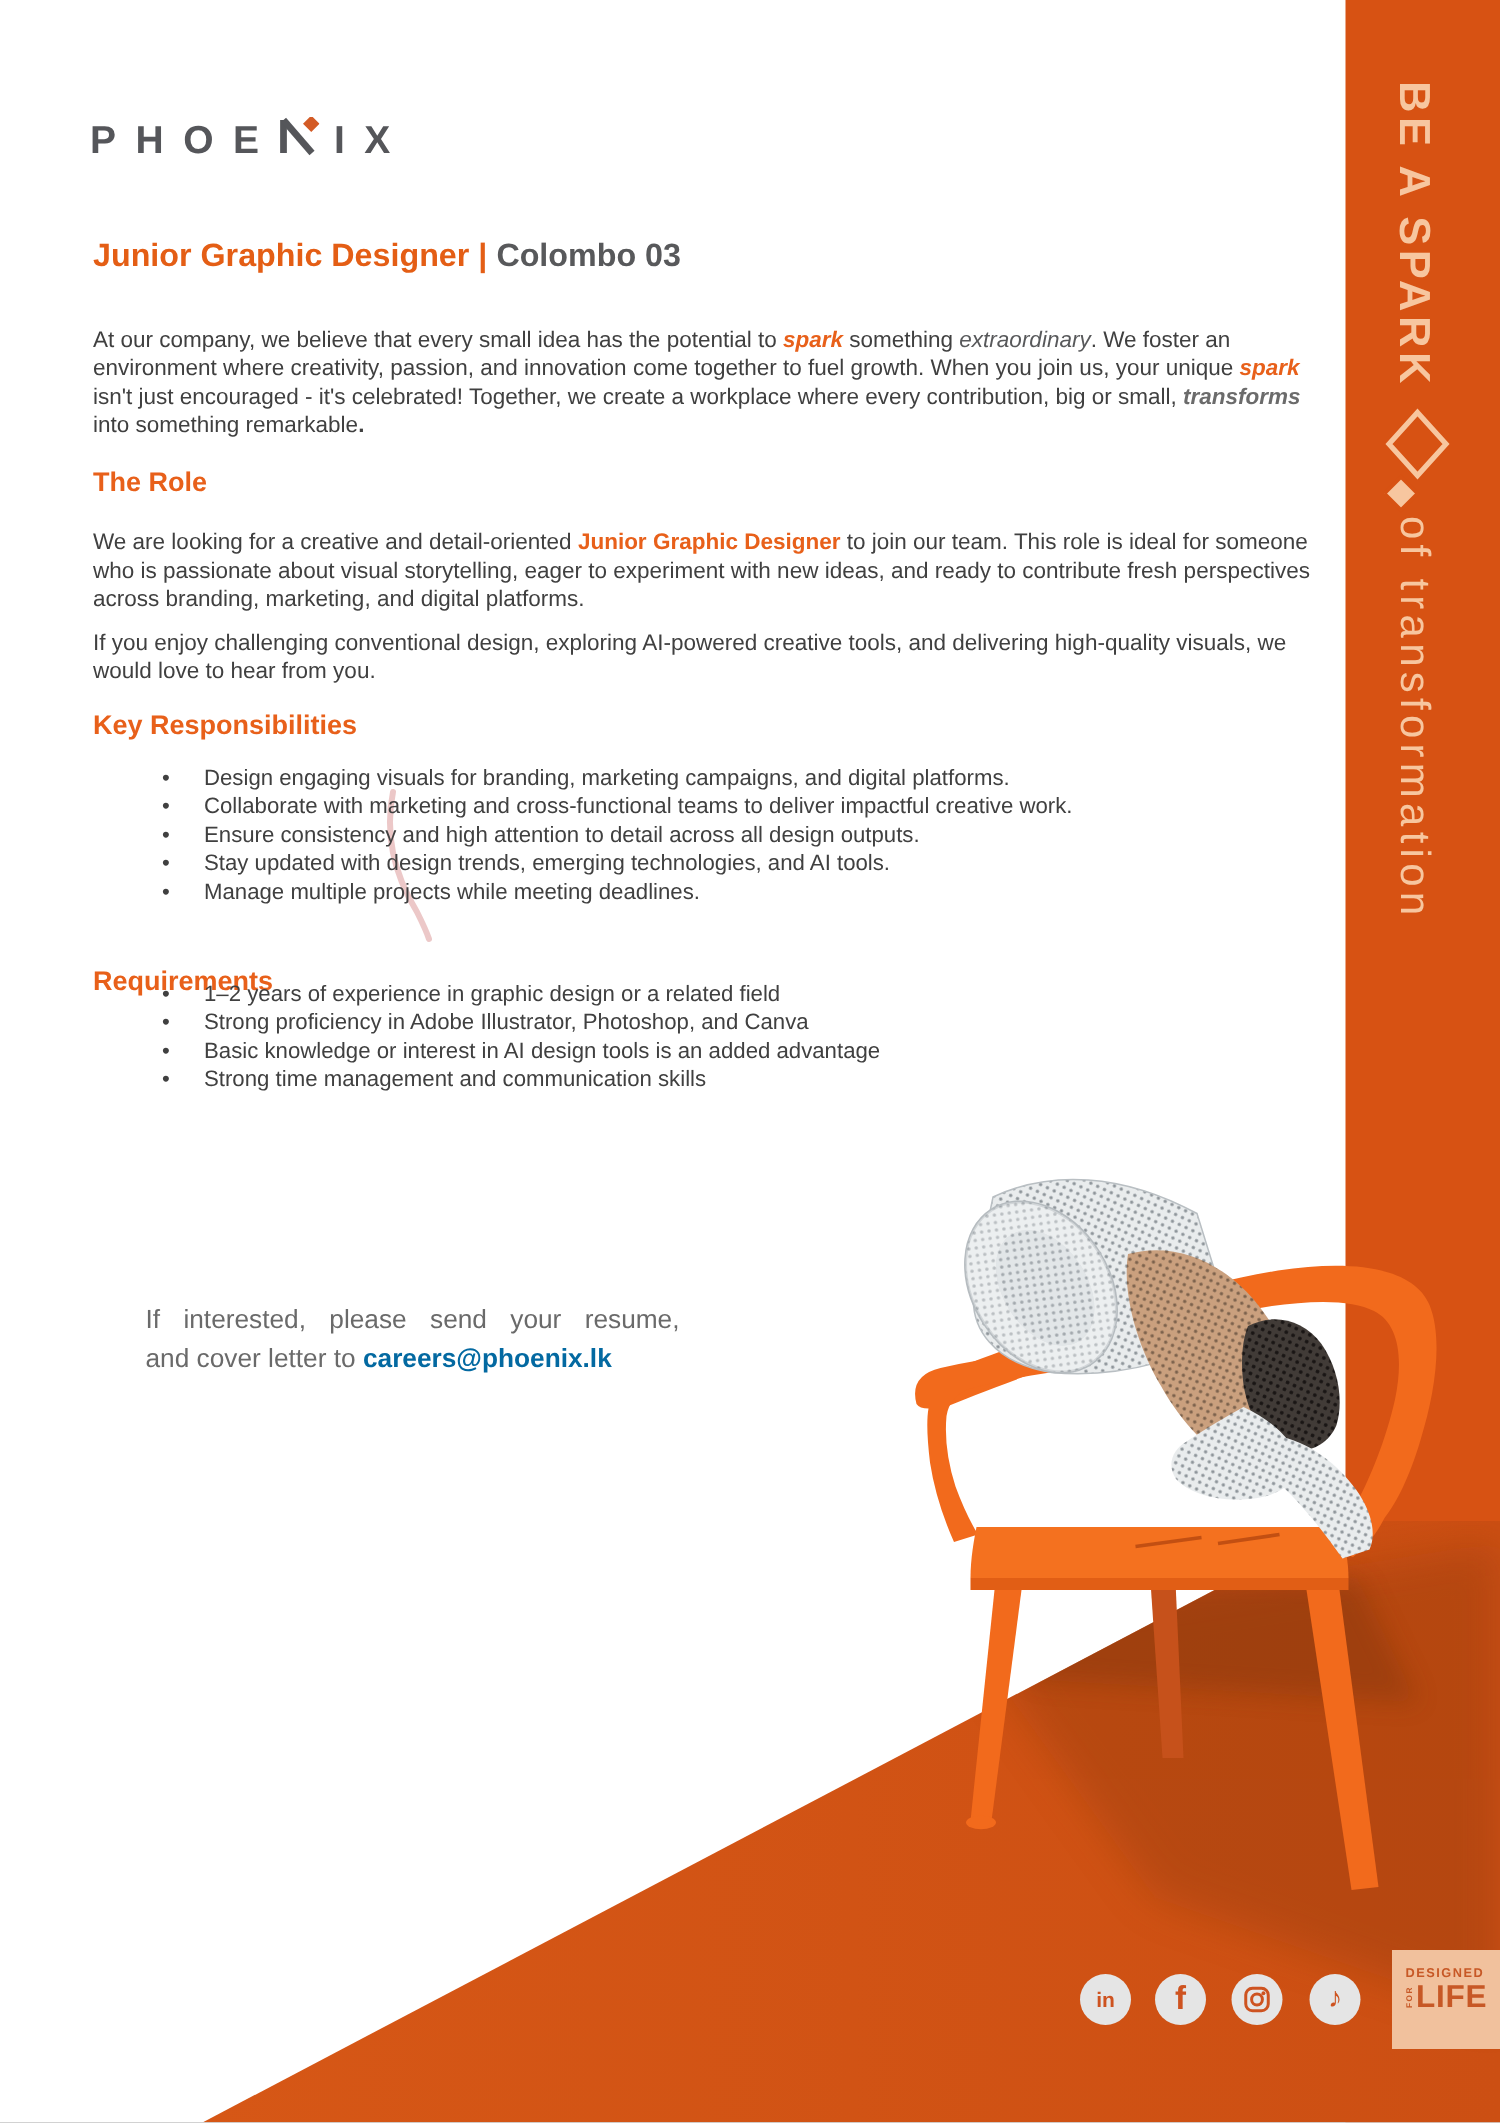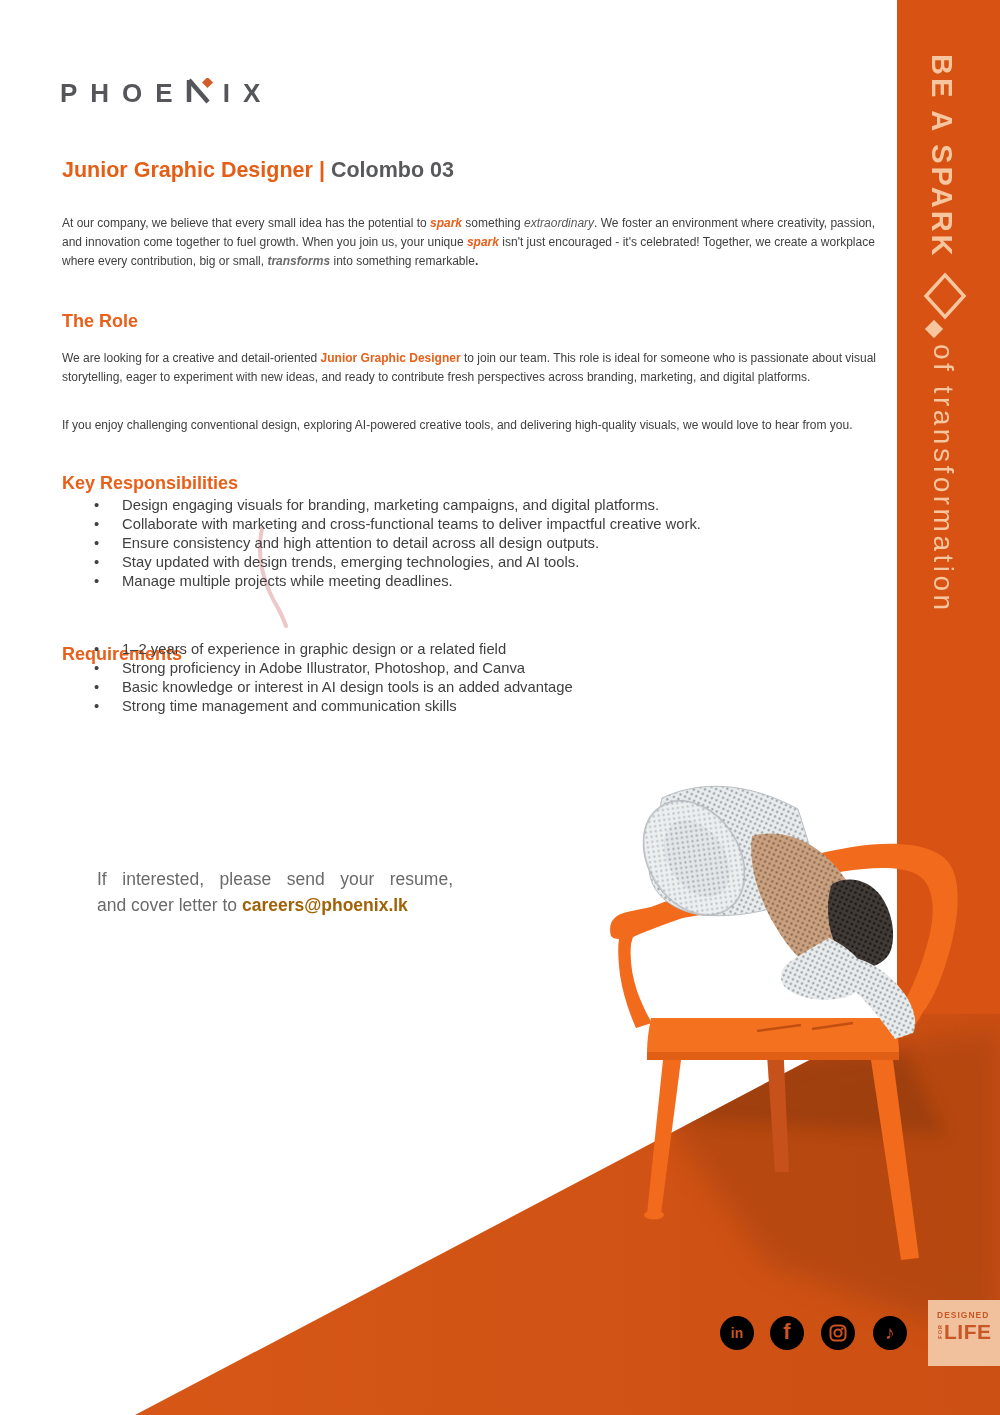--- a/index.html
+++ b/index.html
@@ -26,39 +26,39 @@
   .logo{position:absolute;left:60px;top:78px;font-size:26px;font-weight:700;color:#55565A;letter-spacing:13px;white-space:nowrap;}
   .logo .nglyph{display:inline-block;vertical-align:-2px;margin-right:10px;}
 
   
   .title{position:absolute;left:62px;top:158px;font-size:21.5px;font-weight:700;white-space:nowrap;}
   .title .role{color:#E45E15;}
   .title .sep{color:#E45E15;padding:0 6px;}
   .title .loc{color:#58595B;}
 
   
-  .para{position:absolute;left:62px;width:820px;font-size:12px;line-height:19px;color:#404040;}
+  .para{position:absolute;left:62px;width:820px;font-size:15px;line-height:19px;color:#404040;}
   .h2{position:absolute;left:62px;font-size:18px;font-weight:700;color:#E8601A;}
-  .blist{position:absolute;left:92px;width:750px;margin:2px;padding:0;list-style:none;font-size:14.8px;line-height:19px;color:#404040;}
+  .blist{position:absolute;left:92px;width:750px;margin:16px;padding:0;list-style:none;font-size:14.8px;line-height:19px;color:#404040;}
   .blist li{position:relative;padding-left:28px;}
   .blist li::before{content:"\2022";position:absolute;left:0;top:0;}
 
   .sp{color:#E8601A;font-weight:700;font-style:italic;}
   .it{font-style:italic;color:#58595B;}
   .itb{font-style:italic;font-weight:700;color:#6b6b6b;}
   .hl{color:#E8601A;font-weight:700;}
   .bold{font-weight:700;}
 
   
   .contact{position:absolute;left:97px;top:866px;width:356px;font-size:17.5px;line-height:26px;color:#6a6a6a;}
   .contact-line1{text-align:justify;text-align-last:justify;}
-  .email{color:#a16207;font-weight:700;text-decoration:none;}
-
-  
-  .social{position:absolute;top:1316px;width:34px;height:34px;border-radius:50%;background:#000000;color:#CE5320;display:flex;align-items:center;justify-content:center;cursor:pointer;}
+  .email{color:#0369a1;font-weight:700;text-decoration:none;}
+
+  
+  .social{position:absolute;top:1316px;width:34px;height:34px;border-radius:50%;background:#e5e5e5;color:#CE5320;display:flex;align-items:center;justify-content:center;cursor:pointer;}
   .soc-li{left:720px;font-size:14px;font-weight:700;}
   .soc-fb{left:770px;font-size:22px;font-weight:700;padding-bottom:2px;box-sizing:border-box;}
   .soc-ig{left:821px;}
   .soc-tt{left:873px;font-size:19px;font-weight:700;}
 
   
   .dfl{position:absolute;left:928px;top:1300px;width:74px;height:66px;background:#F1C19D;color:#C75826;box-sizing:border-box;padding:10px 0 0 9px;}
   .dfl .l1{font-size:8.5px;font-weight:700;letter-spacing:1px;}
   .dfl .row{display:flex;align-items:flex-start;margin-top:1px;}
   .dfl .for{writing-mode:vertical-rl;transform:rotate(180deg);font-size:5.5px;font-weight:700;letter-spacing:1px;margin-top:3px;}

